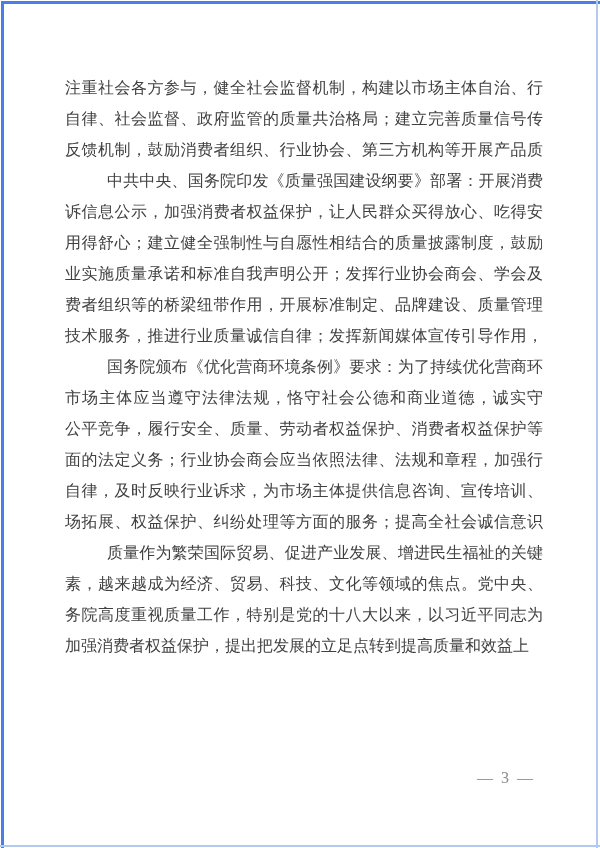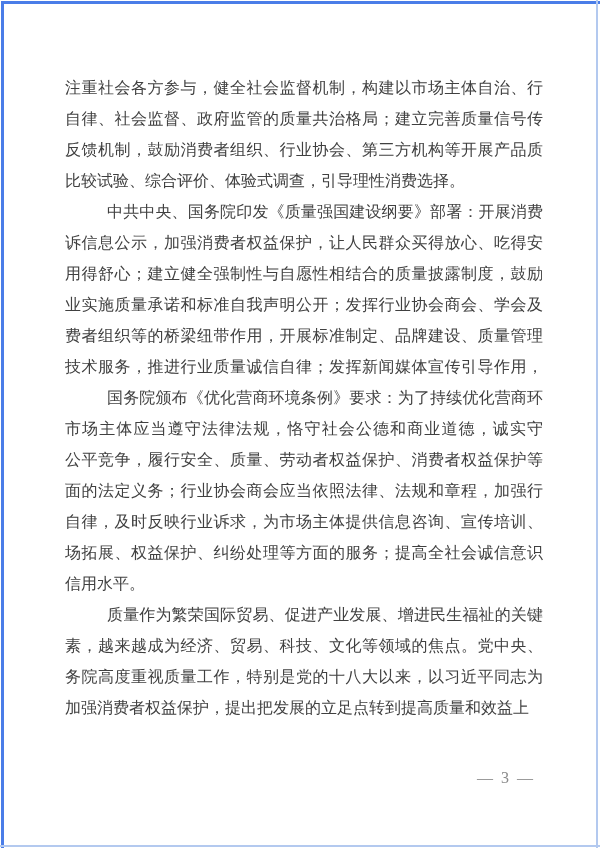--- a/index.html
+++ b/index.html
@@ -85,38 +85,36 @@
   <div class="border-top"></div>
   <div class="border-left"></div>
   <div class="border-right"></div>
   <div class="border-bottom"></div>
 
   <div class="doc-body" id="doc-body">
       <div class="para">
         <div class="line">注重社会各方参与，健全社会监督机制，构建以市场主体自治、行业</div>
         <div class="line">自律、社会监督、政府监管的质量共治格局；建立完善质量信号传递</div>
         <div class="line">反馈机制，鼓励消费者组织、行业协会、第三方机构等开展产品质量</div>
-        <div class="line para-end">比较试验、综合评价、体验式调查，引导理性消费选择。</div>
       </div>
       <div class="para">
         <div class="line indent-first">中共中央、国务院印发《质量强国建设纲要》部署：开展消费投</div>
         <div class="line">诉信息公示，加强消费者权益保护，让人民群众买得放心、吃得安心、</div>
         <div class="line">用得舒心；建立健全强制性与自愿性相结合的质量披露制度，鼓励企</div>
         <div class="line">业实施质量承诺和标准自我声明公开；发挥行业协会商会、学会及消</div>
         <div class="line">费者组织等的桥梁纽带作用，开展标准制定、品牌建设、质量管理等</div>
         <div class="line">技术服务，推进行业质量诚信自律；发挥新闻媒体宣传引导作用，传</div>
       </div>
       <div class="para">
         <div class="line indent-first">国务院颁布《优化营商环境条例》要求：为了持续优化营商环境，</div>
         <div class="line">市场主体应当遵守法律法规，恪守社会公德和商业道德，诚实守信、</div>
         <div class="line">公平竞争，履行安全、质量、劳动者权益保护、消费者权益保护等方</div>
         <div class="line">面的法定义务；行业协会商会应当依照法律、法规和章程，加强行业</div>
         <div class="line">自律，及时反映行业诉求，为市场主体提供信息咨询、宣传培训、市</div>
         <div class="line">场拓展、权益保护、纠纷处理等方面的服务；提高全社会诚信意识和</div>
-        <div class="line para-end">信用水平。</div>
       </div>
       <div class="para">
         <div class="line indent-first">质量作为繁荣国际贸易、促进产业发展、增进民生福祉的关键要</div>
         <div class="line">素，越来越成为经济、贸易、科技、文化等领域的焦点。党中央、国</div>
         <div class="line">务院高度重视质量工作，特别是党的十八大以来，以习近平同志为核</div>
         <div class="line para-end">加强消费者权益保护，提出把发展的立足点转到提高质量和效益上</div>
       </div>
     </div>
 
   <div class="page-number">— 3 —</div>

